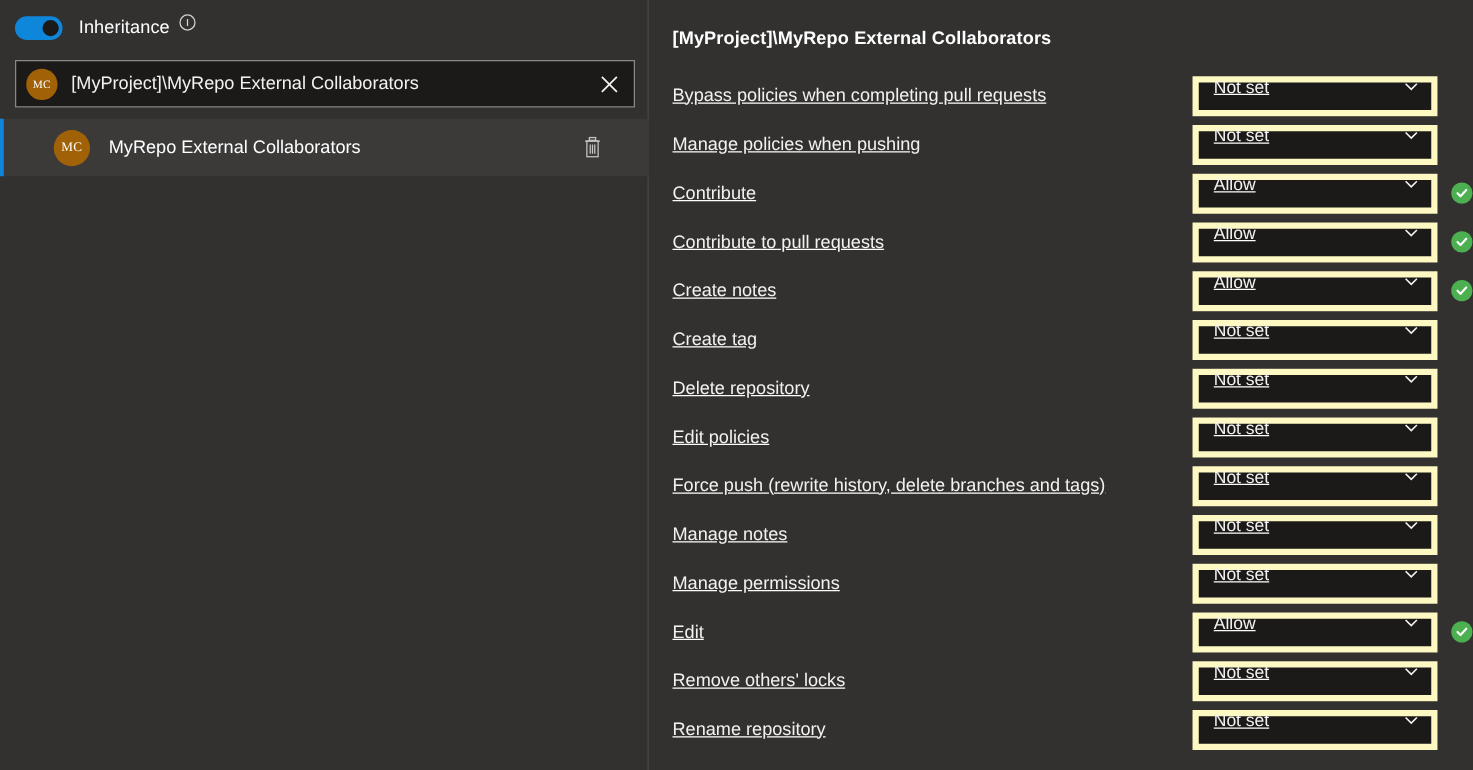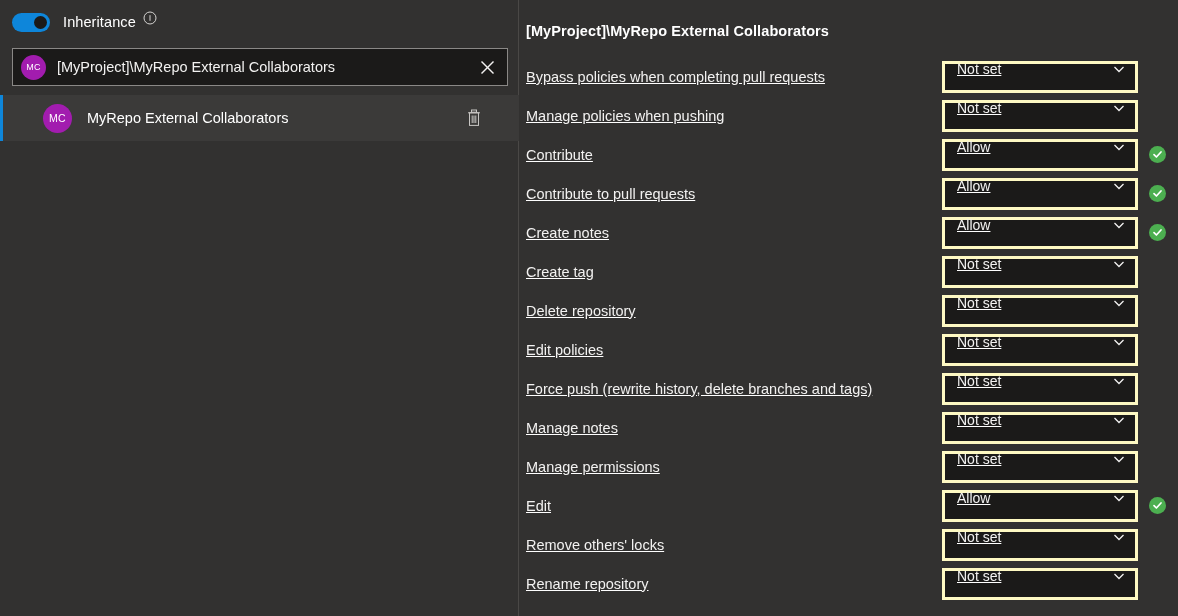--- a/index.html
+++ b/index.html
@@ -7,21 +7,21 @@
   body {
     width: 1178px;
     height: 616px;
     background: #323130;
     font-family: "Liberation Sans", sans-serif;
     color: #ffffff;
     overflow: hidden;
     position: relative;
   }
 
-  .app { display: flex; width: 1178px; height: 504px; }
+  .app { display: flex; width: 1178px; height: 504px; gap: 12px; }
 
   
   .left-panel {
     width: 519px;
     height: 616px;
     background: #323130;
     position: relative;
     border-right: 1px solid #4a4846;
     flex: 0 0 519px;
   }
@@ -76,27 +76,28 @@
     background: #1b1a19;
     border: 1px solid #8a8886;
     display: flex;
     align-items: center;
     padding: 0 4px 0 8px;
   }
 
   .avatar {
     width: 25px; height: 25px;
     border-radius: 50%;
-    background: #a21caf;
+    background: #a16207;
     color: #ffffff;
     font-size: 9px;
     display: flex;
     align-items: center; justify-content: center;
     letter-spacing: .3px;
     flex: 0 0 25px;
+    font-family: Liberation Serif, serif;
   }
   .avatar.big { width: 29px; height: 29px; flex: 0 0 29px; font-size: 10.5px; }
 
   .search-text {
     margin-left: 11px;
     font-size: 14.5px;
     color: #f3f2f1;
     flex: 1;
     white-space: nowrap;
     overflow: hidden;
@@ -172,21 +173,21 @@
     color: #f3f2f1;
     width: 416px;
     flex: 0 0 416px;
     white-space: nowrap;
   }
 
   .dropdown {
     width: 196px;
     height: 32px;
     background: #1b1a19;
-    border: 3px solid #fef9c3;
+    border: 5px solid #fef9c3;
     display: flex;
     align-items: center;
     padding: 0 9px 16px 12px;
     cursor: pointer;
     flex: 0 0 196px;
   }
   .dropdown .value {
     flex: 1;
     font-size: 14px;
     color: #f3f2f1;

